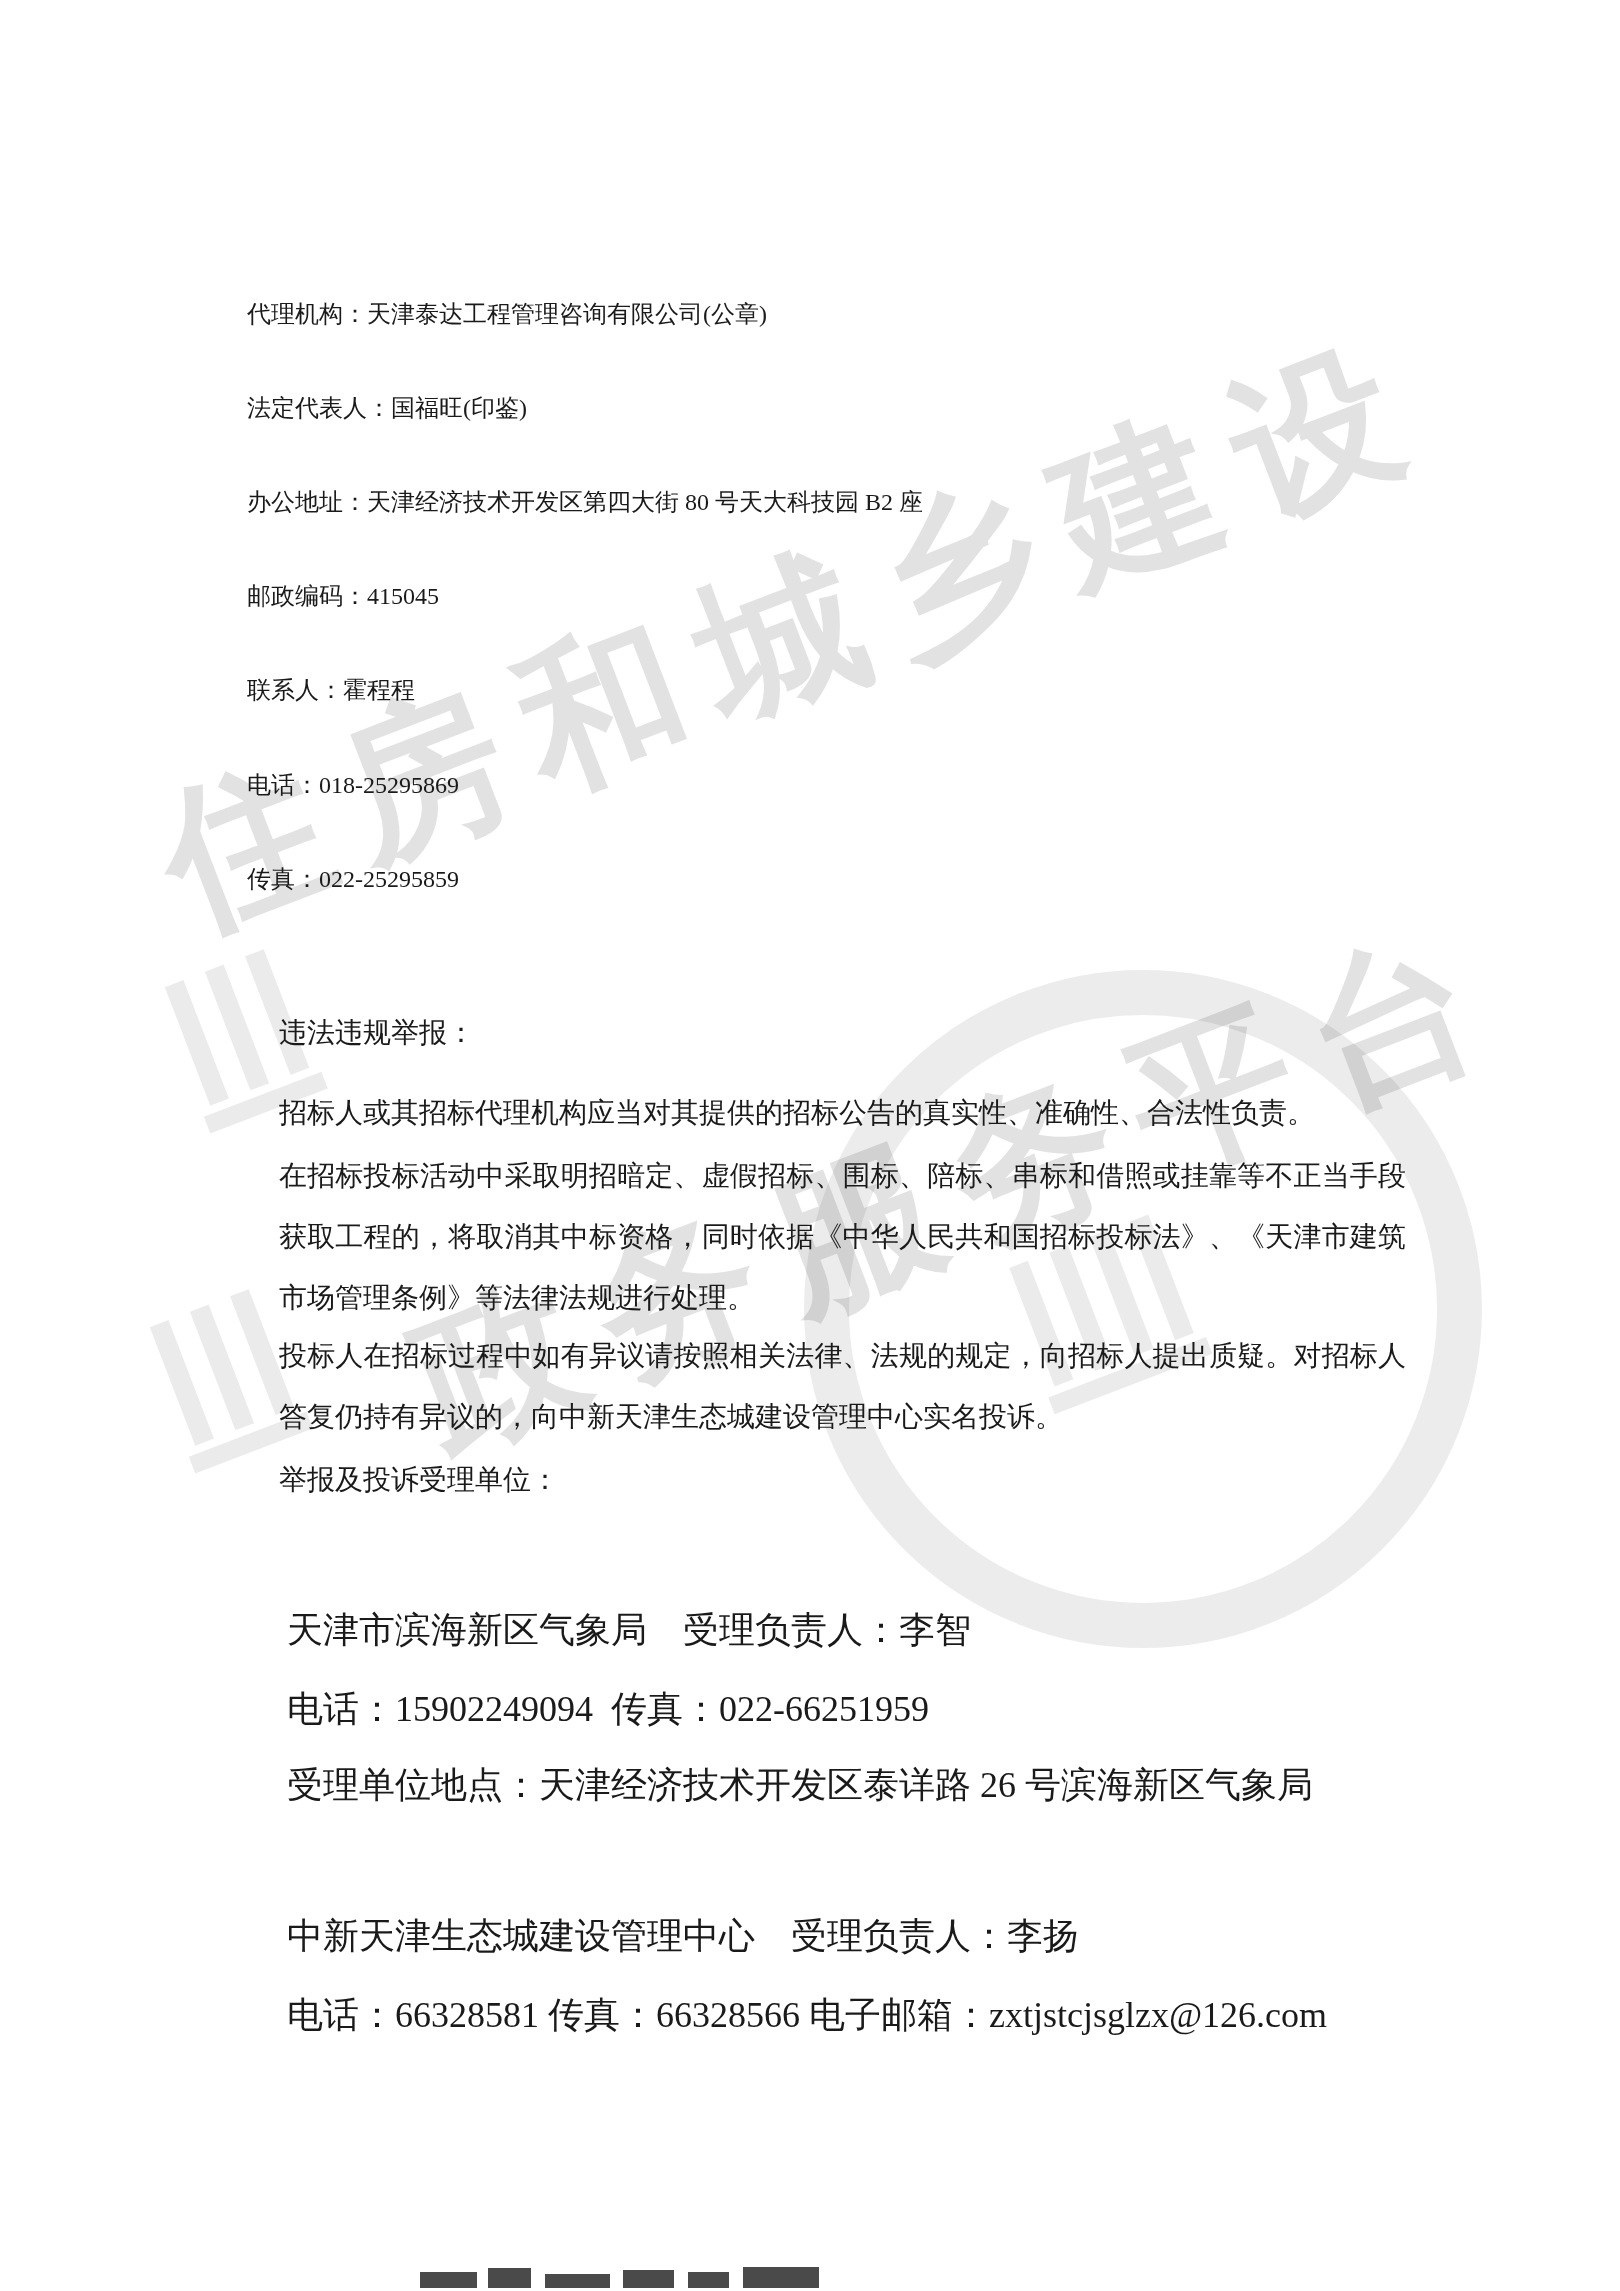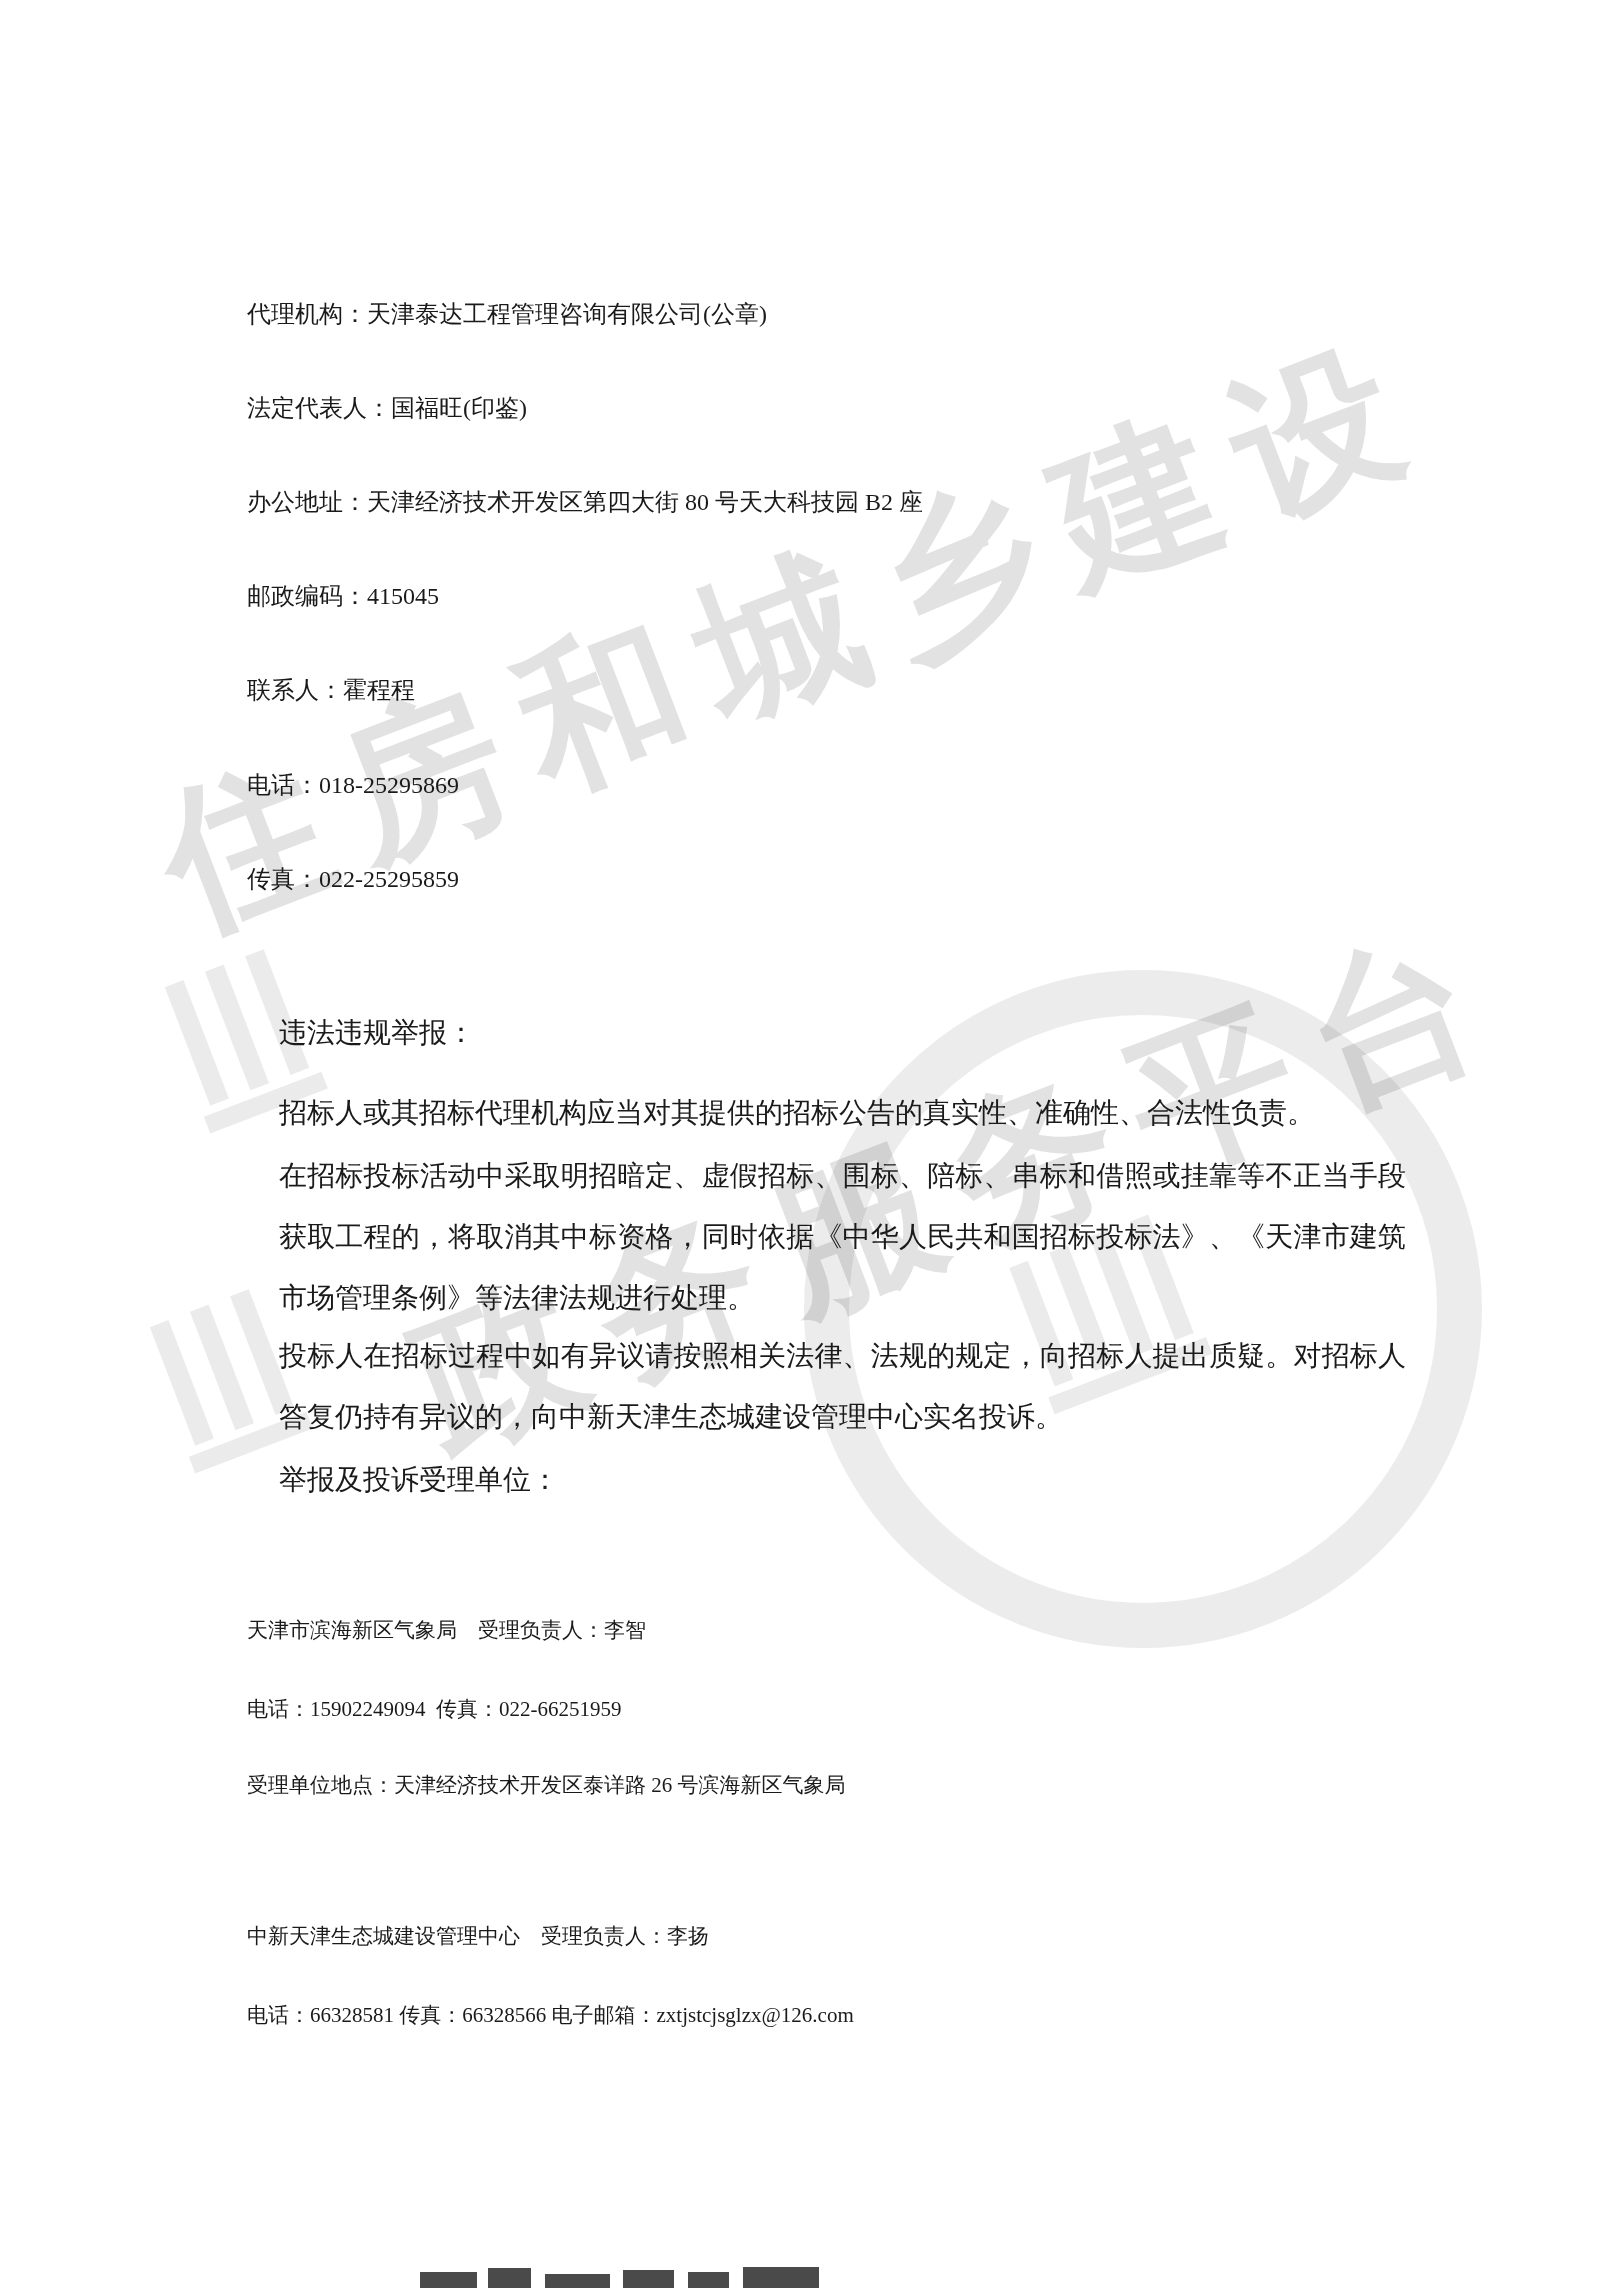--- a/index.html
+++ b/index.html
@@ -56,21 +56,21 @@
     position:absolute;left:-9.8px;right:-9.8px;bottom:-25.5px;height:17.6px;
     background:rgba(0,0,0,0.08);
   }
   .wm-col-seal{left:1027px;top:1237px;}
   .wm-col-frag1{left:184px;top:964px;}
   .wm-col-frag2{left:169px;top:1304px;}
   
   .tl{position:absolute;left:247px;z-index:2;white-space:pre-wrap;}
   .big{font-size:24px;line-height:41px;}
   .mid{font-size:28px;line-height:39px;margin-left:32px;}
-  .small{font-size:21px;line-height:39px;}
+  .small{font-size:36px;line-height:39px;margin-left:40px;}
   .para{width:1127px;text-align:justify;line-height:61px;}
   
   .frag{position:absolute;background:#4a4a4a;z-index:2;}
 </style>
 </head>
 <body>
 
 <div class="page" style="--wm-color: #e2e2e2;">
 
   <div class="wm wm-line1">住房和城乡建设</div>

